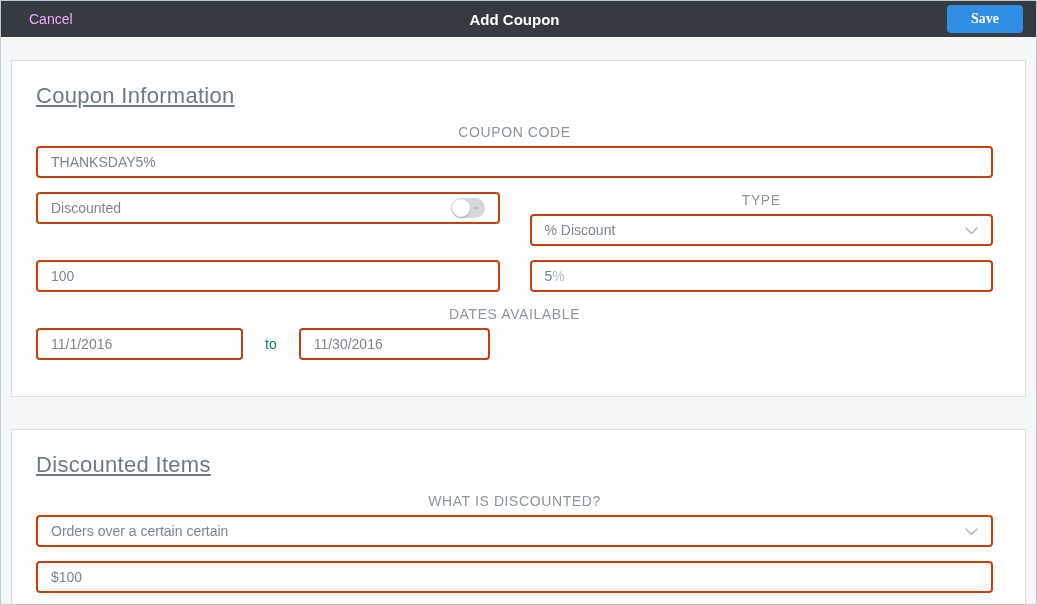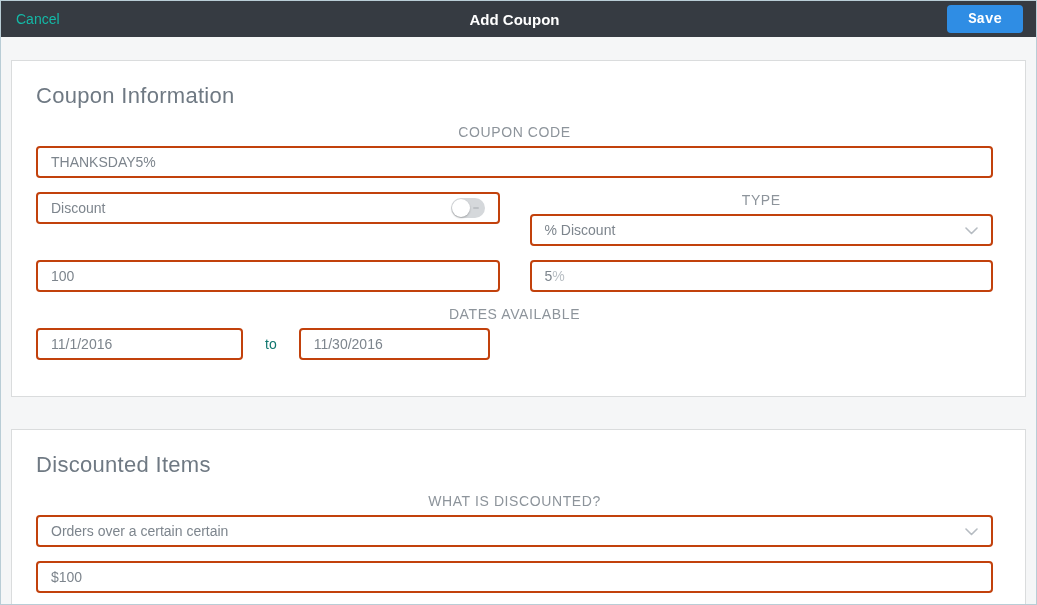--- a/index.html
+++ b/index.html
@@ -16,23 +16,23 @@
   }
   
   .topbar {
     position: relative;
     height: 36px;
     background: #363b42;
     display: flex;
     align-items: center;
   }
   .topbar .cancel {
-    color: #14b8a6;
-    font-size: 14px;
-    padding: 0 15px;
+    color: #f0abfc;
+    font-size: 14px;
+    padding: 0 28px;
     cursor: pointer;
   }
   .topbar .title {
     position: absolute;
     left: 0; right: 8px;
     text-align: center;
     color: #ffffff;
     font-size: 15px;
     font-weight: bold;
     pointer-events: none;
@@ -44,37 +44,38 @@
     height: 28px;
     min-width: 76px;
     background: #2f8de4;
     color: #ffffff;
     font-size: 14px;
     font-weight: bold;
     border: none;
     border-radius: 4px;
     padding: 0 18px;
     cursor: pointer;
-    font-family: Liberation Mono, monospace;
+    font-family: Liberation Serif, serif;
   }
   
   .panel {
     margin: 0 10px;
     background: #ffffff;
     border: 1px solid #dadcdd;
     padding: 22px 32px 36px 24px;
   }
   .panel-1 { margin-top: 23px; }
   .panel-2 { margin-top: 32px; padding-bottom: 38px; }
   .section-title {
     font-size: 22px;
     font-weight: 400;
     color: #6f7983;
     letter-spacing: 0.3px;
     margin-bottom: 15px;
+    text-decoration: underline;
   }
   .field-label {
     font-size: 14px;
     color: #8d949b;
     letter-spacing: 0.6px;
     margin-bottom: 6px;
     text-transform: uppercase;
     text-align: center;
   }
   
@@ -157,21 +158,21 @@
 
   <div class="panel panel-1">
     <div class="section-title">Coupon Information</div>
 
     <div class="field-label">COUPON CODE</div>
     <input class="text-input" type="text" value="THANKSDAY5%" style="">
 
     <div class="row-2col">
       <div class="col">
         <div class="toggle-box">
-          <span>Discount</span>
+          <span>Discounted</span>
           <span class="toggle">
             <span class="dash"></span>
             <span class="knob"></span>
           </span>
         </div>
       </div>
       <div class="col">
         <div class="field-label">TYPE</div>
         <div class="fake-select">
           <span>% Discount</span>

